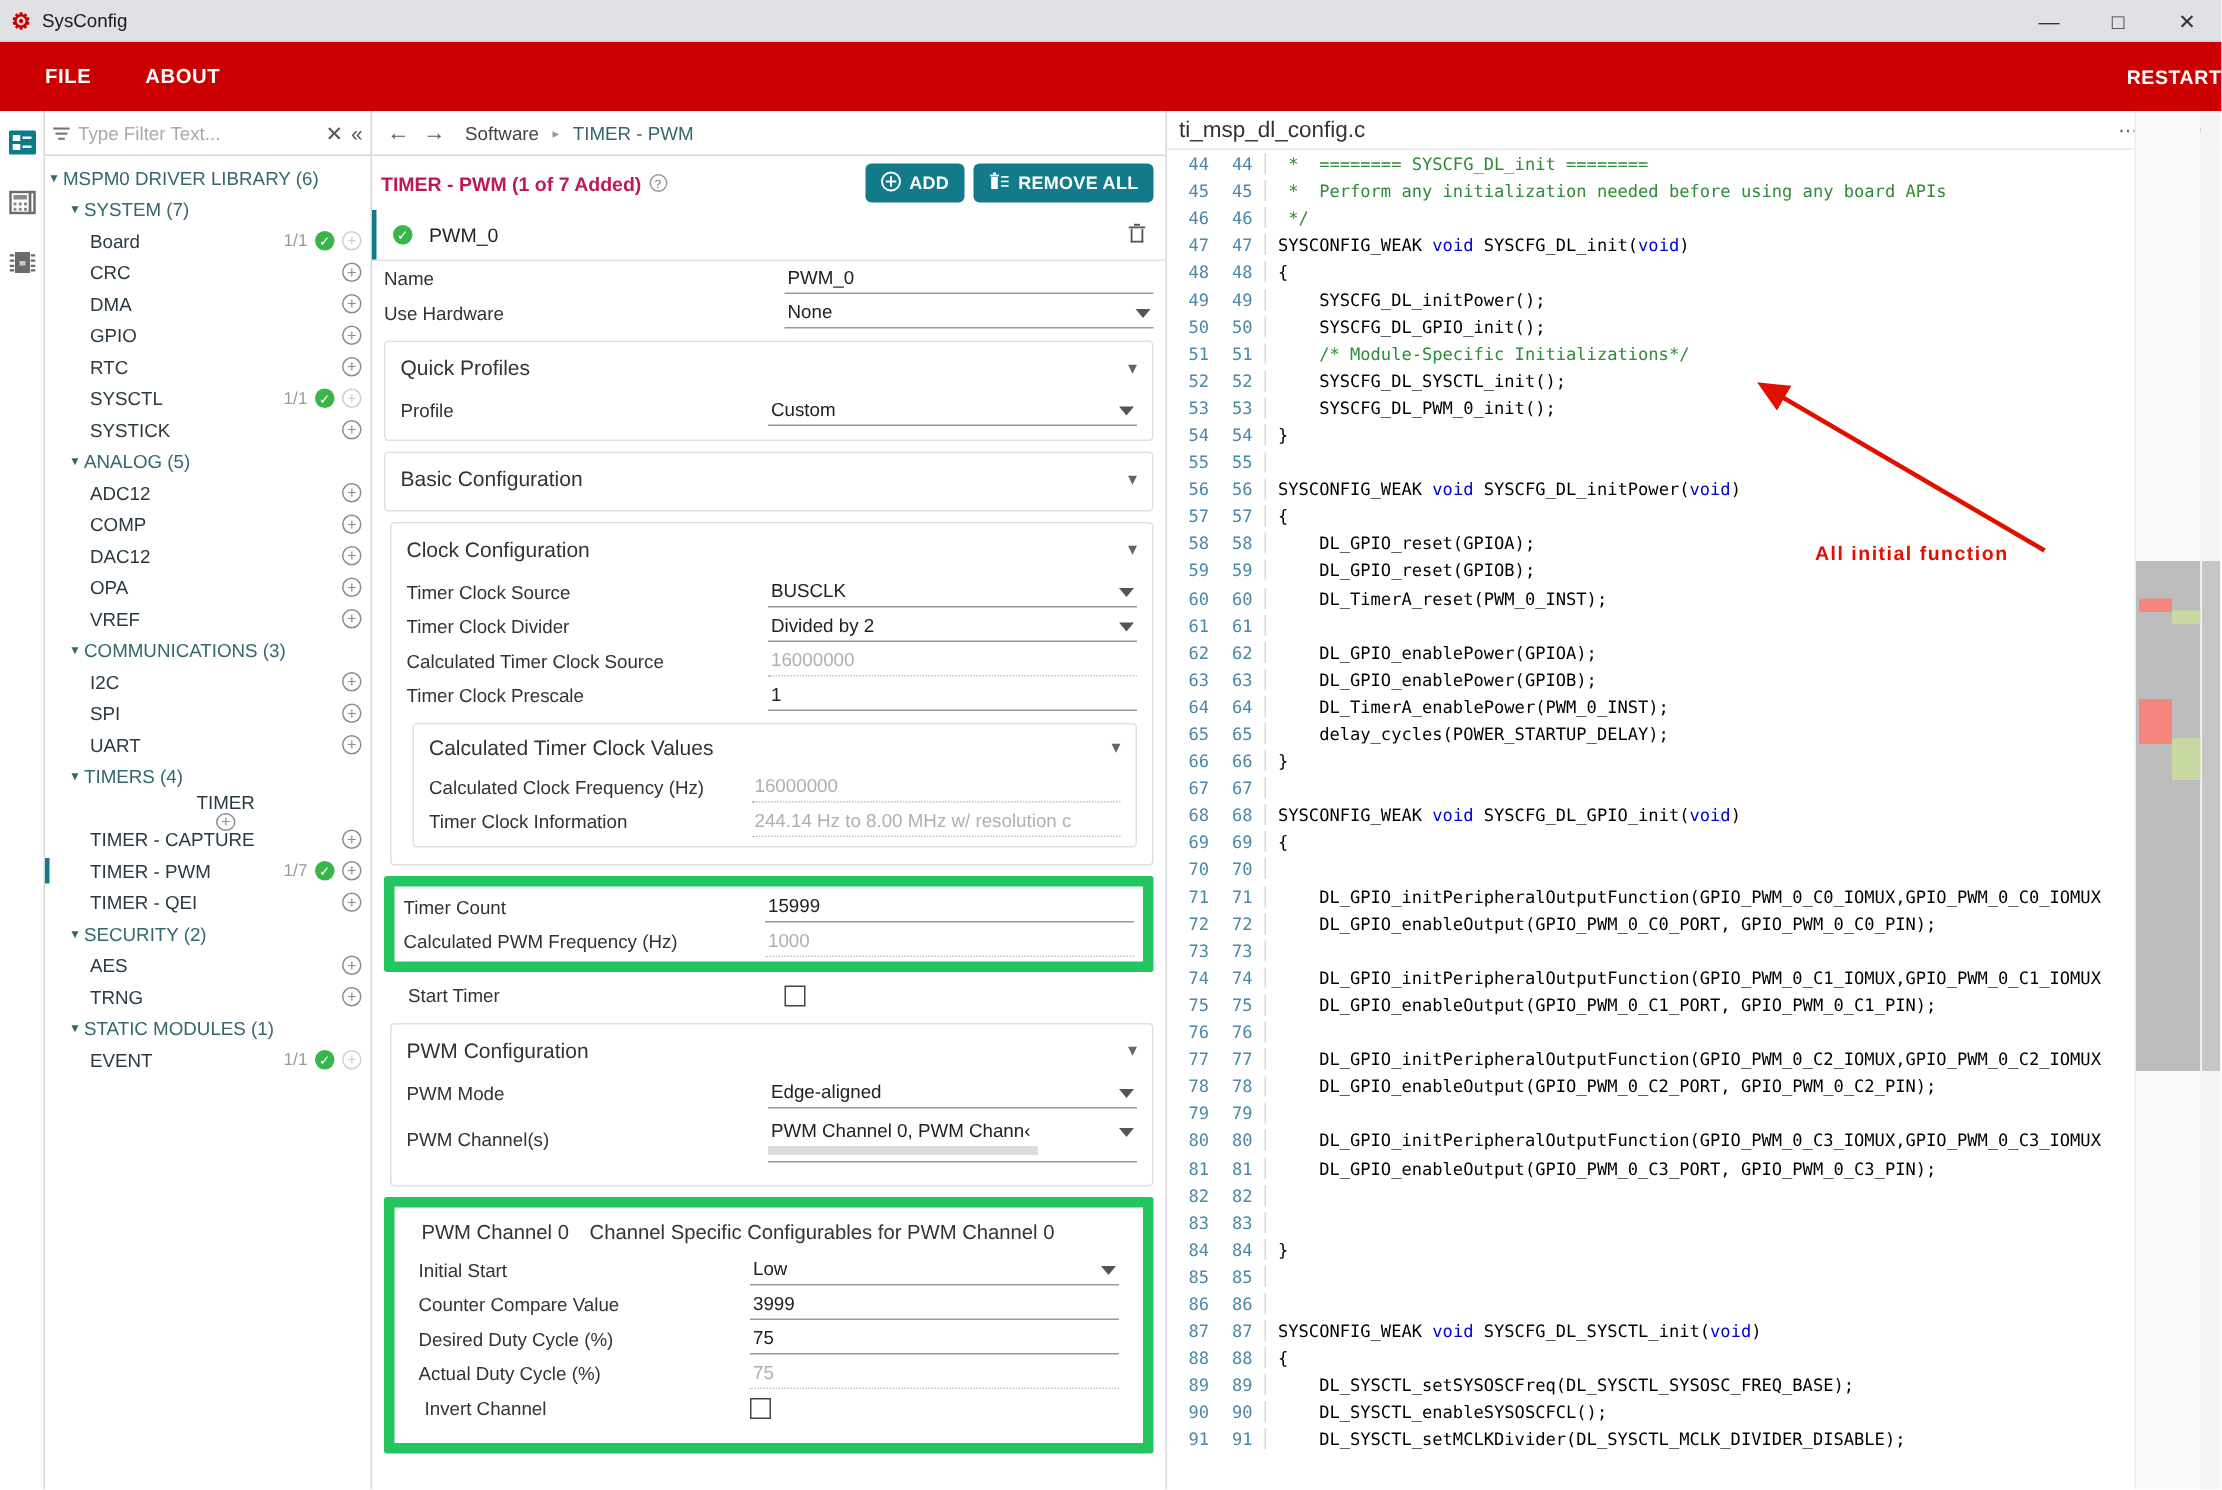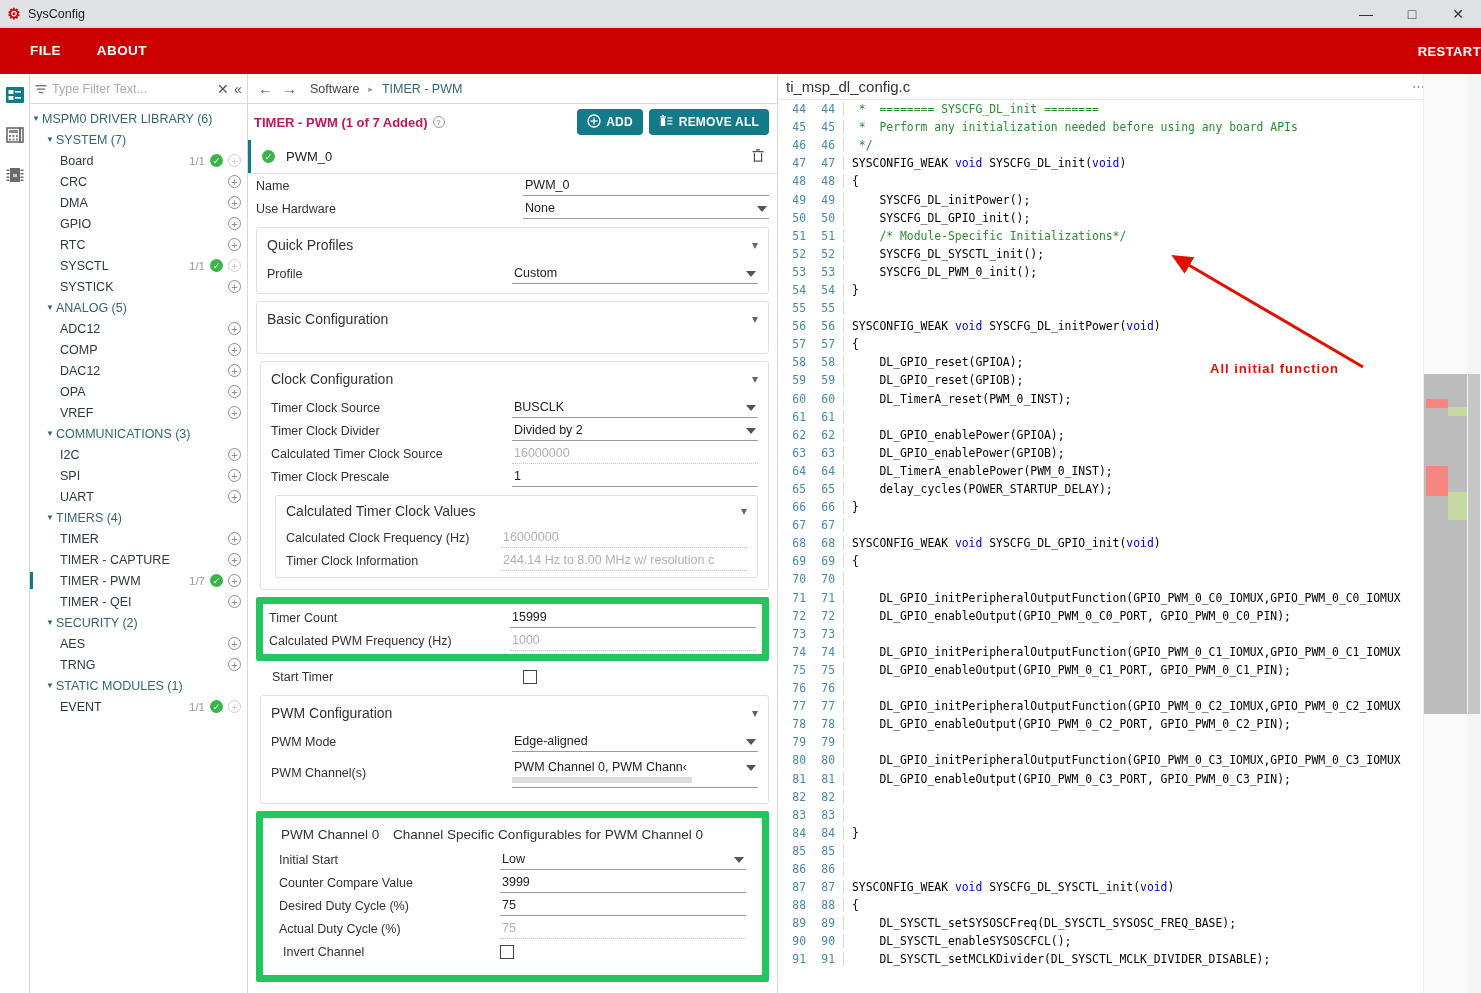--- a/index.html
+++ b/index.html
@@ -322,21 +322,21 @@
         <div class="tree-row ind-2" style="padding-left: 30px;">
           <span class="lbl">UART</span>
           <span class="grow"></span>
           <span class="plus-circle">+</span>
         </div>
         <div class="tree-row ind-1 group" style="padding-left: 14px;">
           <span class="caret">▼</span>
           <span class="lbl">TIMERS (4)</span>
           <span class="grow"></span>
         </div>
-        <div class="tree-row ind-2" style="padding-left: 30px;">
+        <div class="tree-row ind-2" style="padding-left: 30px; flex-direction: column;">
           <span class="lbl">TIMER</span>
           <span class="grow"></span>
           <span class="plus-circle">+</span>
         </div>
         <div class="tree-row ind-2" style="padding-left: 30px;">
           <span class="lbl">TIMER - CAPTURE</span>
           <span class="grow"></span>
           <span class="plus-circle">+</span>
         </div>
         <div class="tree-row ind-2" style="padding-left: 30px;">
@@ -456,21 +456,21 @@
           <span class="grow"></span>
           <span class="chev">▾</span>
         </div>
         <div class="frow">
           <span class="flabel">Profile</span>
           <span class="fspacer"></span>
           <span class="fval dd">Custom</span>
         </div>
       </div>
 
-      <div class="sect" style="padding-bottom:17px;">
+      <div class="sect" style="padding-bottom:4px;">
         <div class="sect-head">
           <span class="st">Basic Configuration</span>
           <span class="grow"></span>
           <span class="chev">▾</span>
         </div>
       </div>
 
       <div class="sect level2" style="padding-bottom:4px;">
         <div class="sect-head">
           <span class="st">Clock Configuration</span>

